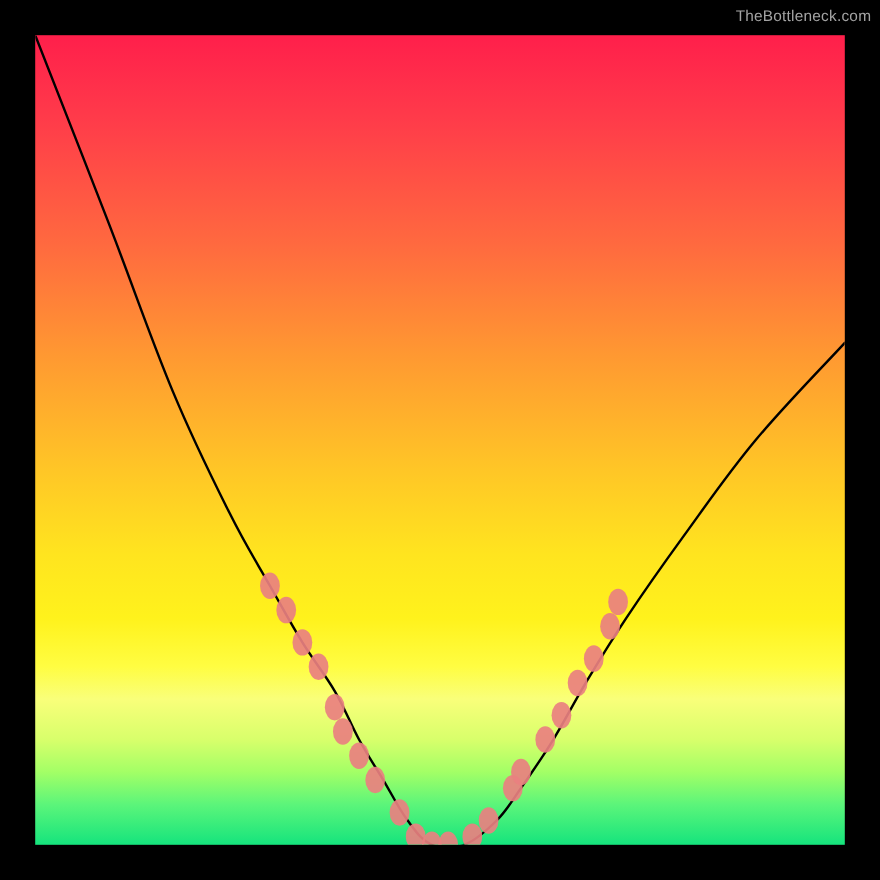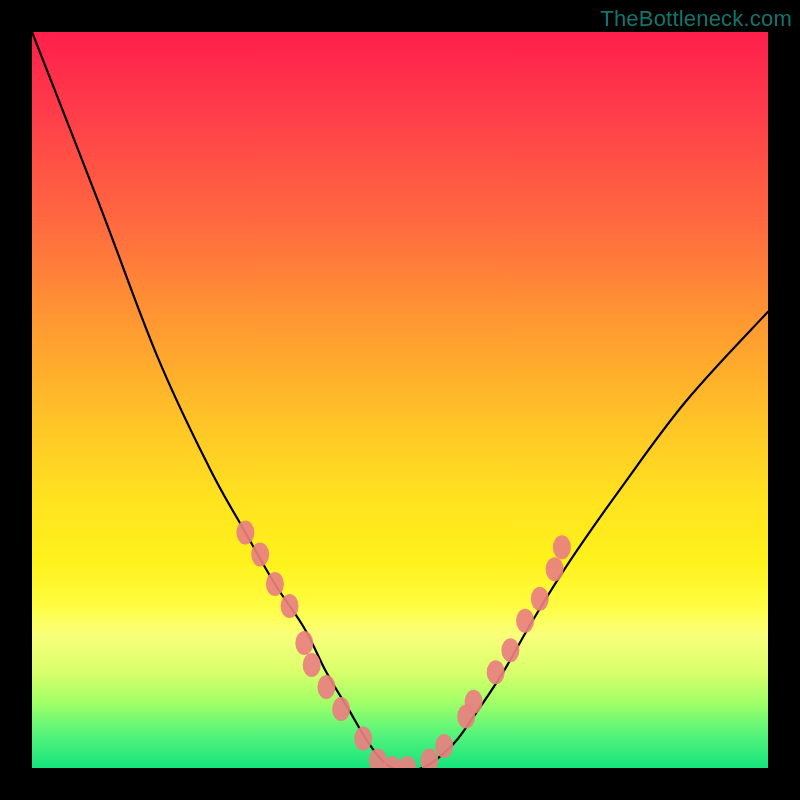--- a/index.html
+++ b/index.html
@@ -39,22 +39,22 @@
       #a3ff66 91%,
       #5cf57a 95%,
       #15e47d 100%
     );
     overflow: hidden;
   }
   .watermark {
     position: absolute;
     top: 6px;
     right: 8px;
-    color: #0f766e;
-    font-size: 22px;
+    color: #a3a3a3;
+    font-size: 14px;
     letter-spacing: 0.2px;
     user-select: none;
   }
   svg.curve {
     position: absolute;
     left: 0;
     top: 0;
     width: 736px;
     height: 736px;
   }

